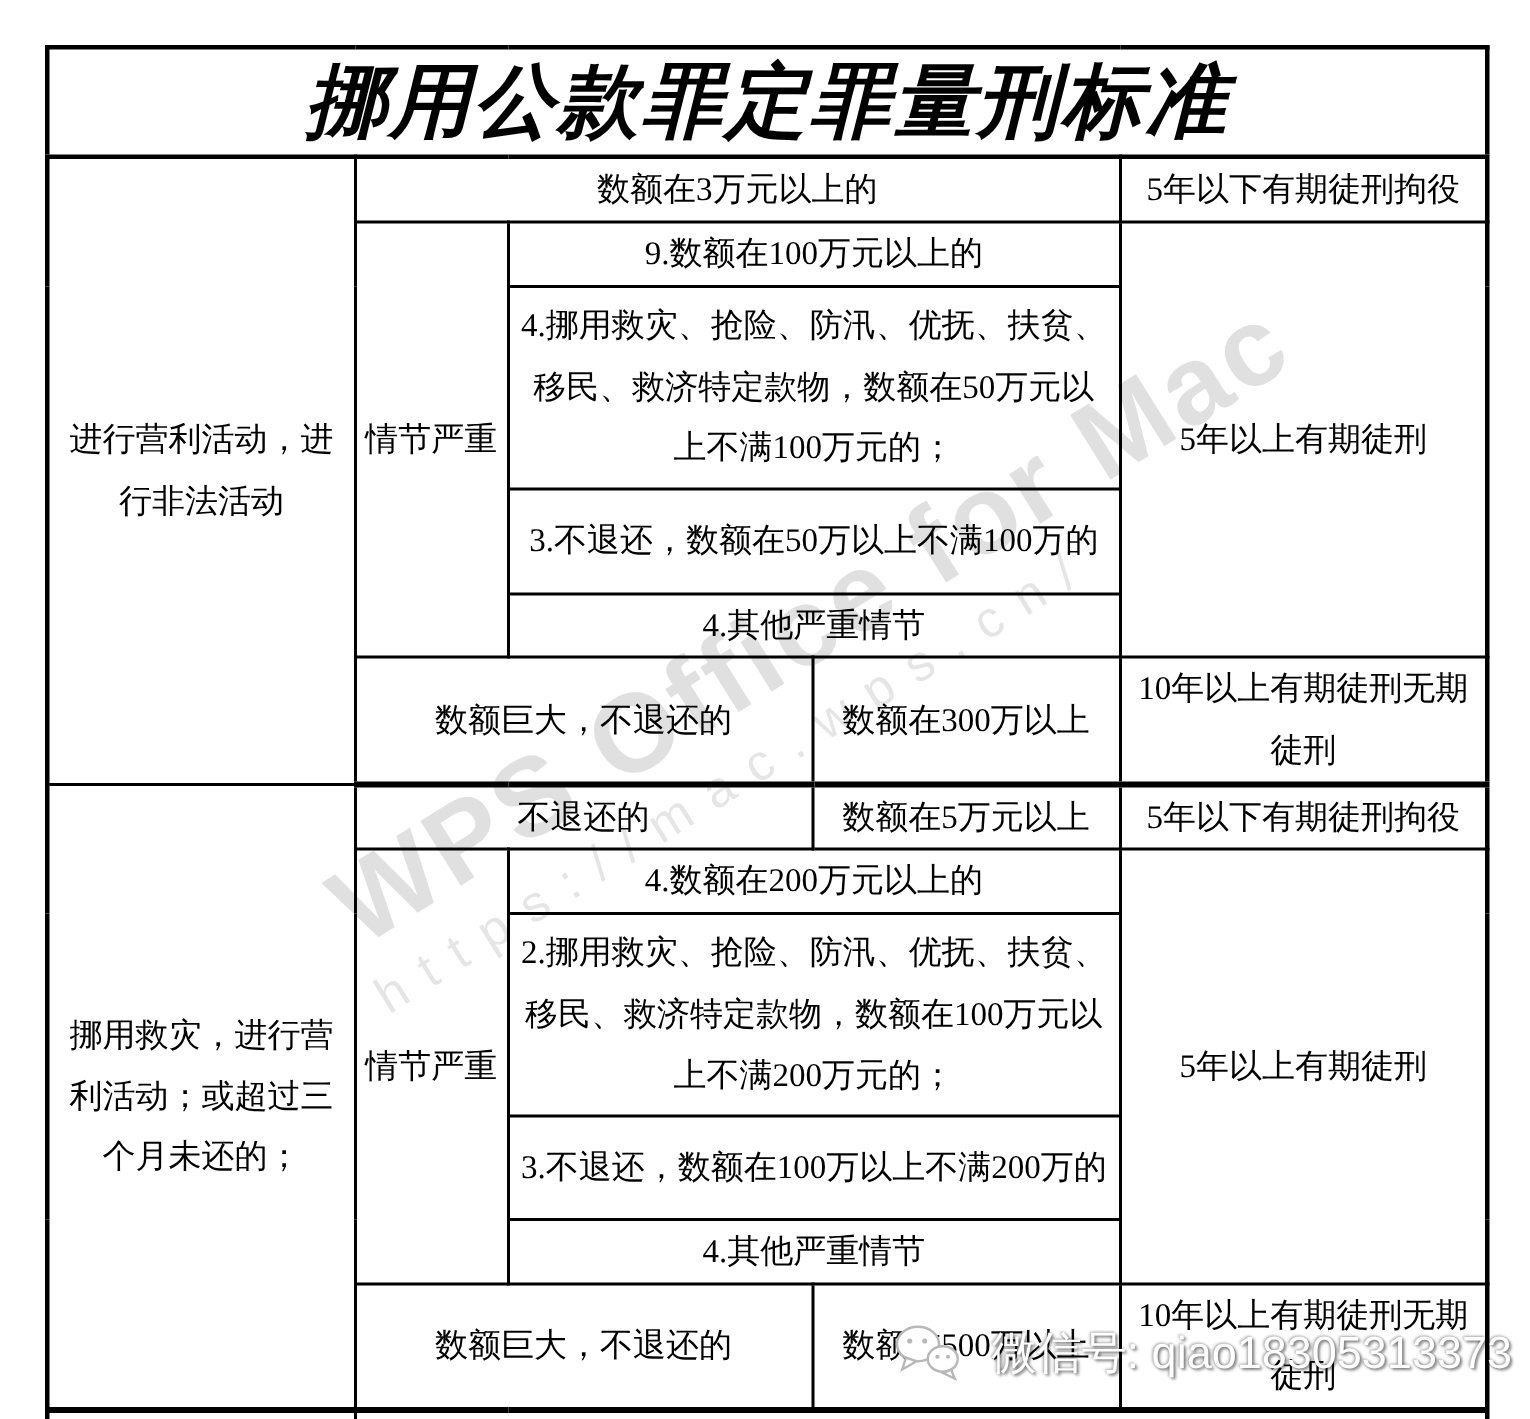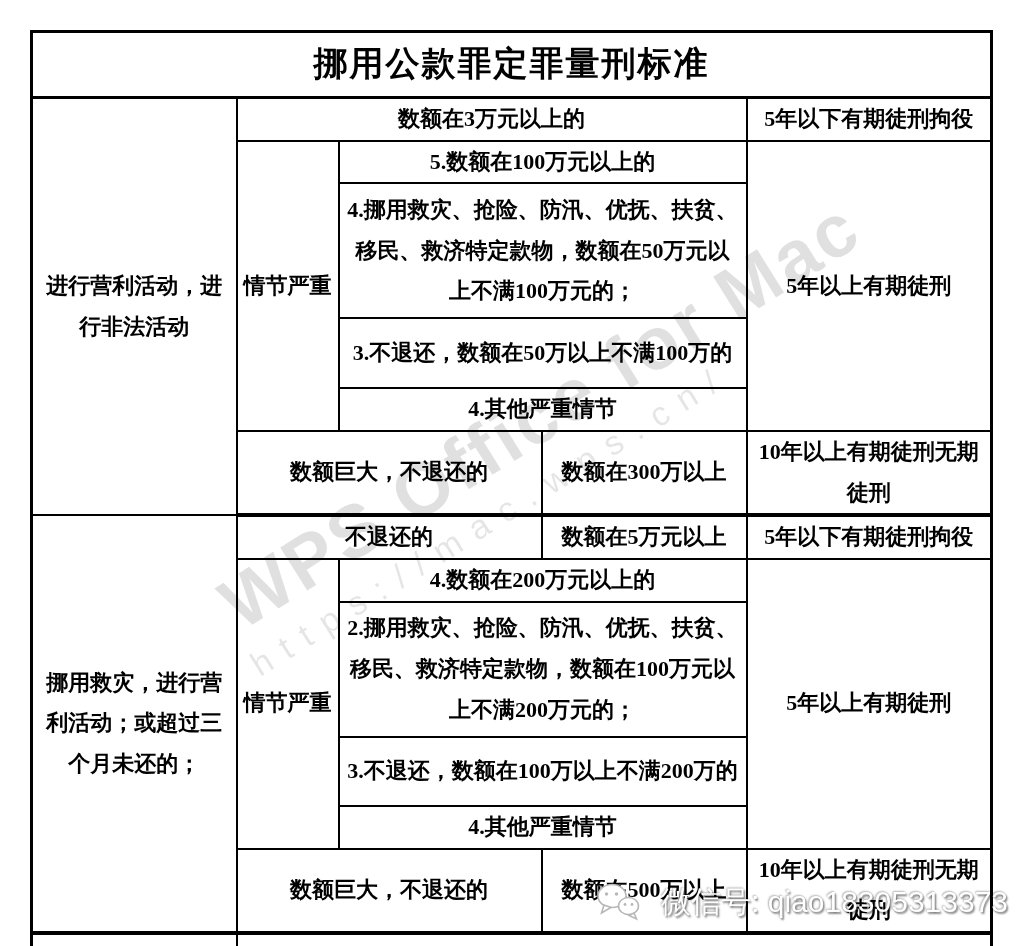--- a/index.html
+++ b/index.html
@@ -76,28 +76,28 @@
     border: 3px solid #000;
   }
   td {
     border: 2px solid #000;
     text-align: center;
     vertical-align: middle;
     font-size: 22px;
     line-height: 1.85;
     padding: 0 6px;
     overflow: hidden;
-    font-weight: bold;
   }
   tr.title-row td {
-    font-size: 34px;
+    font-size: 54px;
     font-weight: bold;
     line-height: 1.3;
     border-bottom: 3px solid #000;
     letter-spacing: 2px;
+    font-style: italic;
   }
   tr.section-sep td {
     border-bottom: 4px solid #000;
   }
   tr.footer-row td {
     border-top: 4px solid #000;
   }
 </style>
 </head>
 <body>
@@ -122,21 +122,21 @@
         <td colspan="5">挪用公款罪定罪量刑标准</td>
       </tr>
 
       <tr style="height:37px">
         <td rowspan="6">进行营利活动，进行非法活动</td>
         <td colspan="3">数额在3万元以上的</td>
         <td>5年以下有期徒刑拘役</td>
       </tr>
       <tr style="height:34px">
         <td rowspan="4">情节严重</td>
-        <td colspan="2">5.数额在100万元以上的</td>
+        <td colspan="2">9.数额在100万元以上的</td>
         <td rowspan="4">5年以上有期徒刑</td>
       </tr>
       <tr style="height:135px">
         <td colspan="2">4.挪用救灾、抢险、防汛、优抚、扶贫、移民、救济特定款物，数额在50万元以上不满100万元的；</td>
       </tr>
       <tr style="height:70px">
         <td colspan="2">3.不退还，数额在50万以上不满100万的</td>
       </tr>
       <tr style="height:33px">
         <td colspan="2">4.其他严重情节</td>

